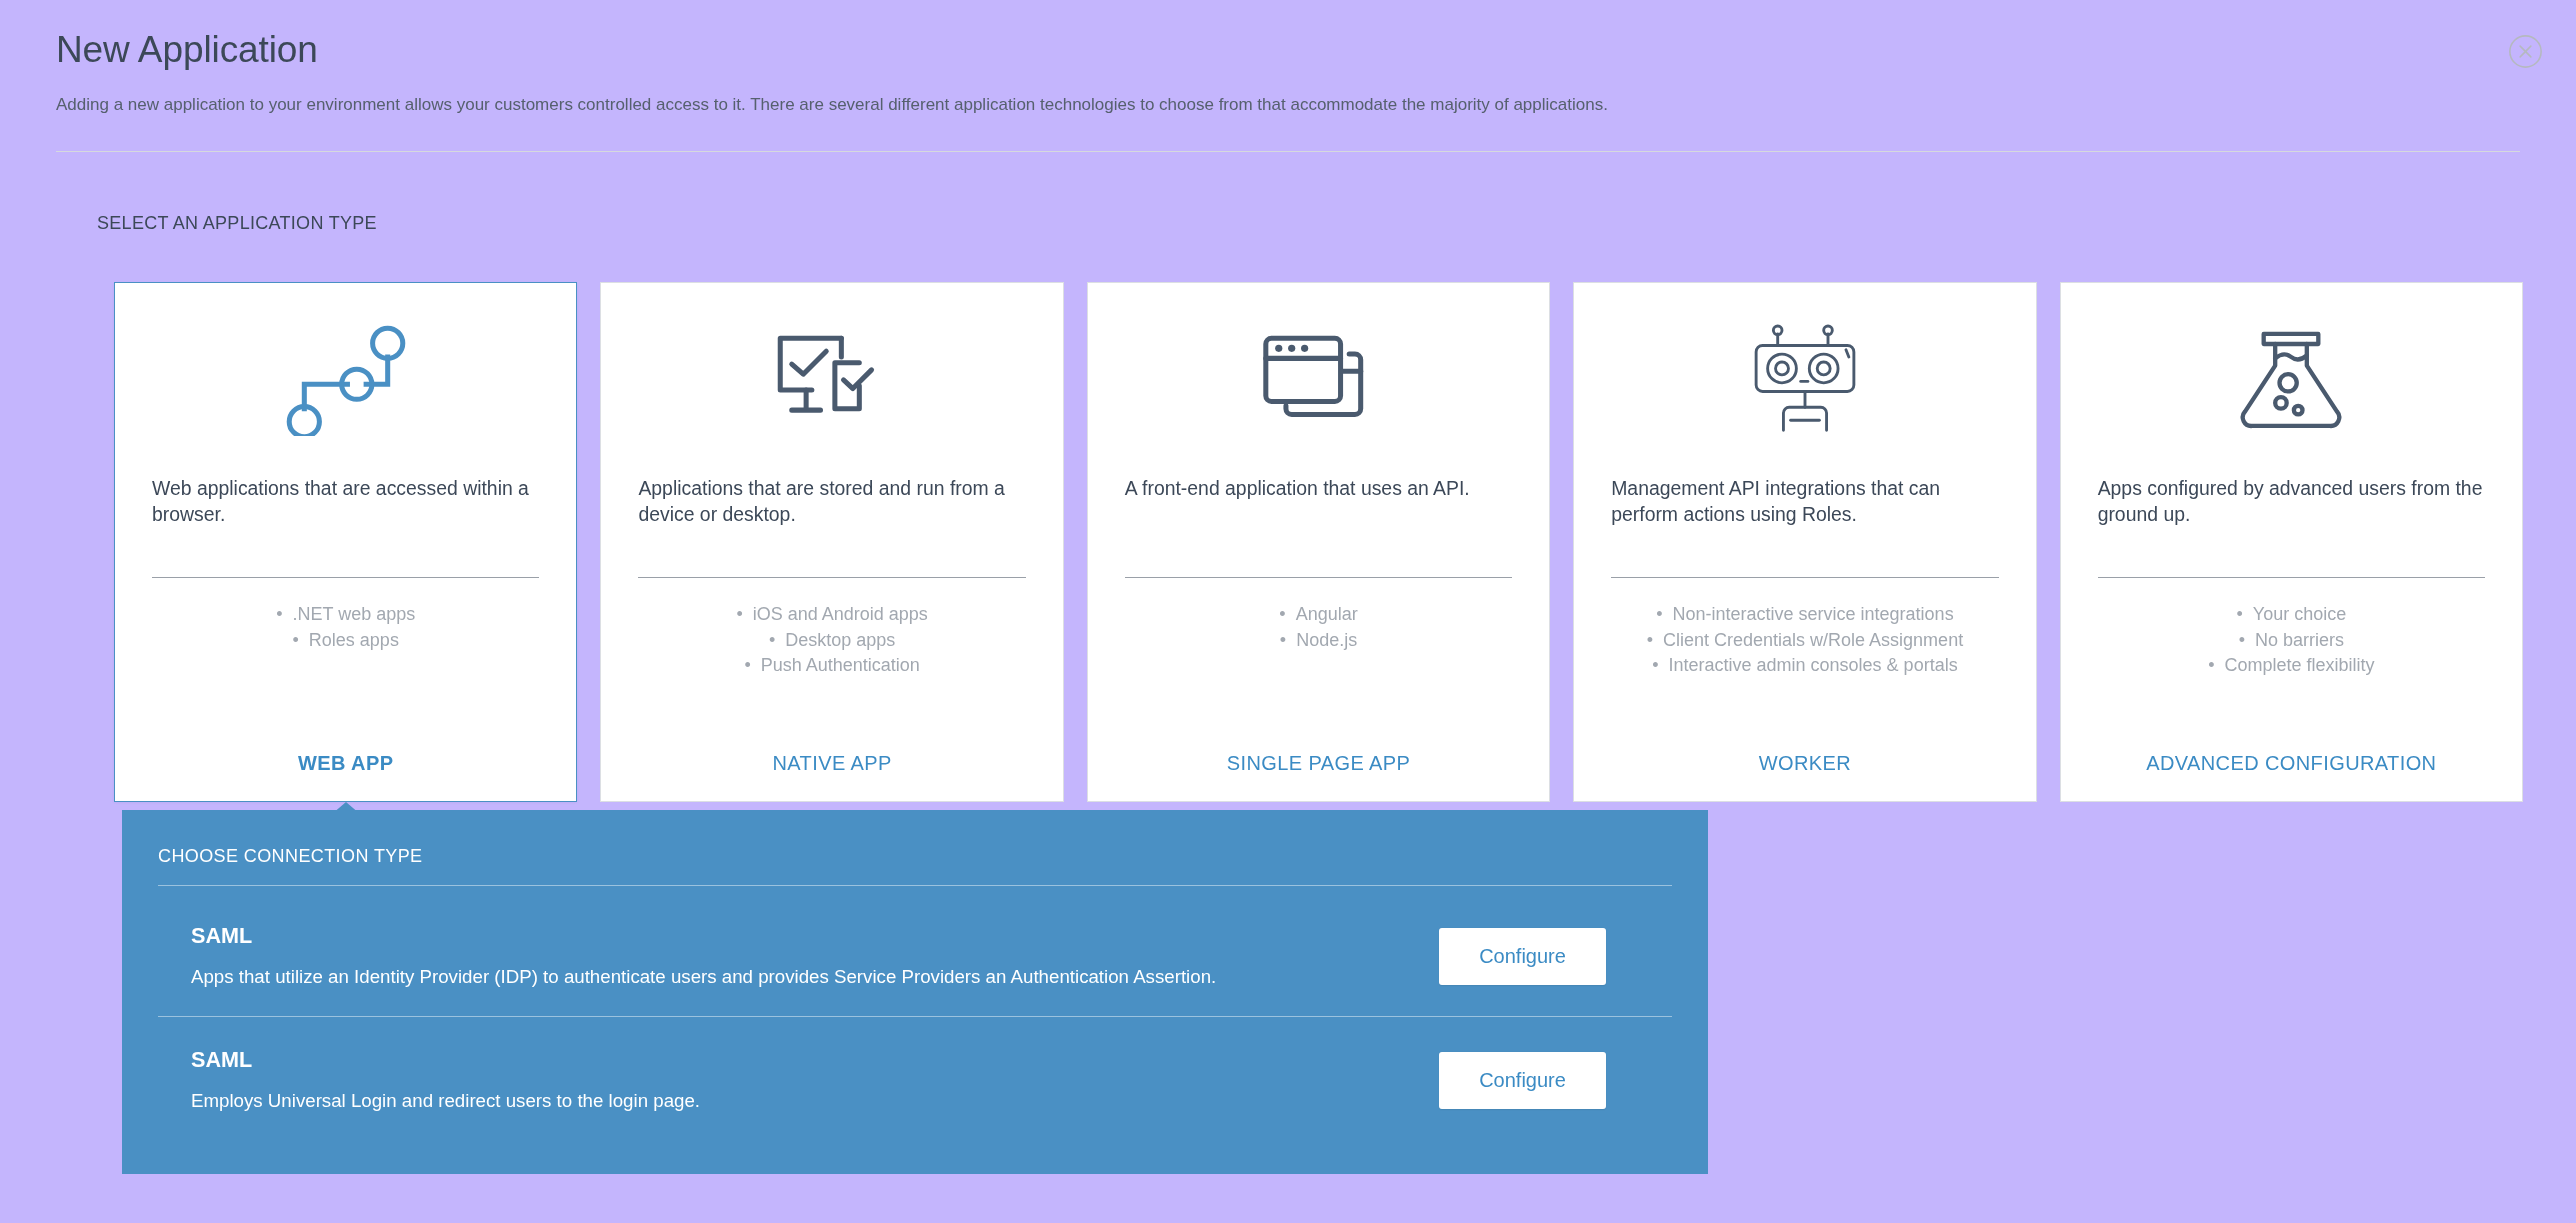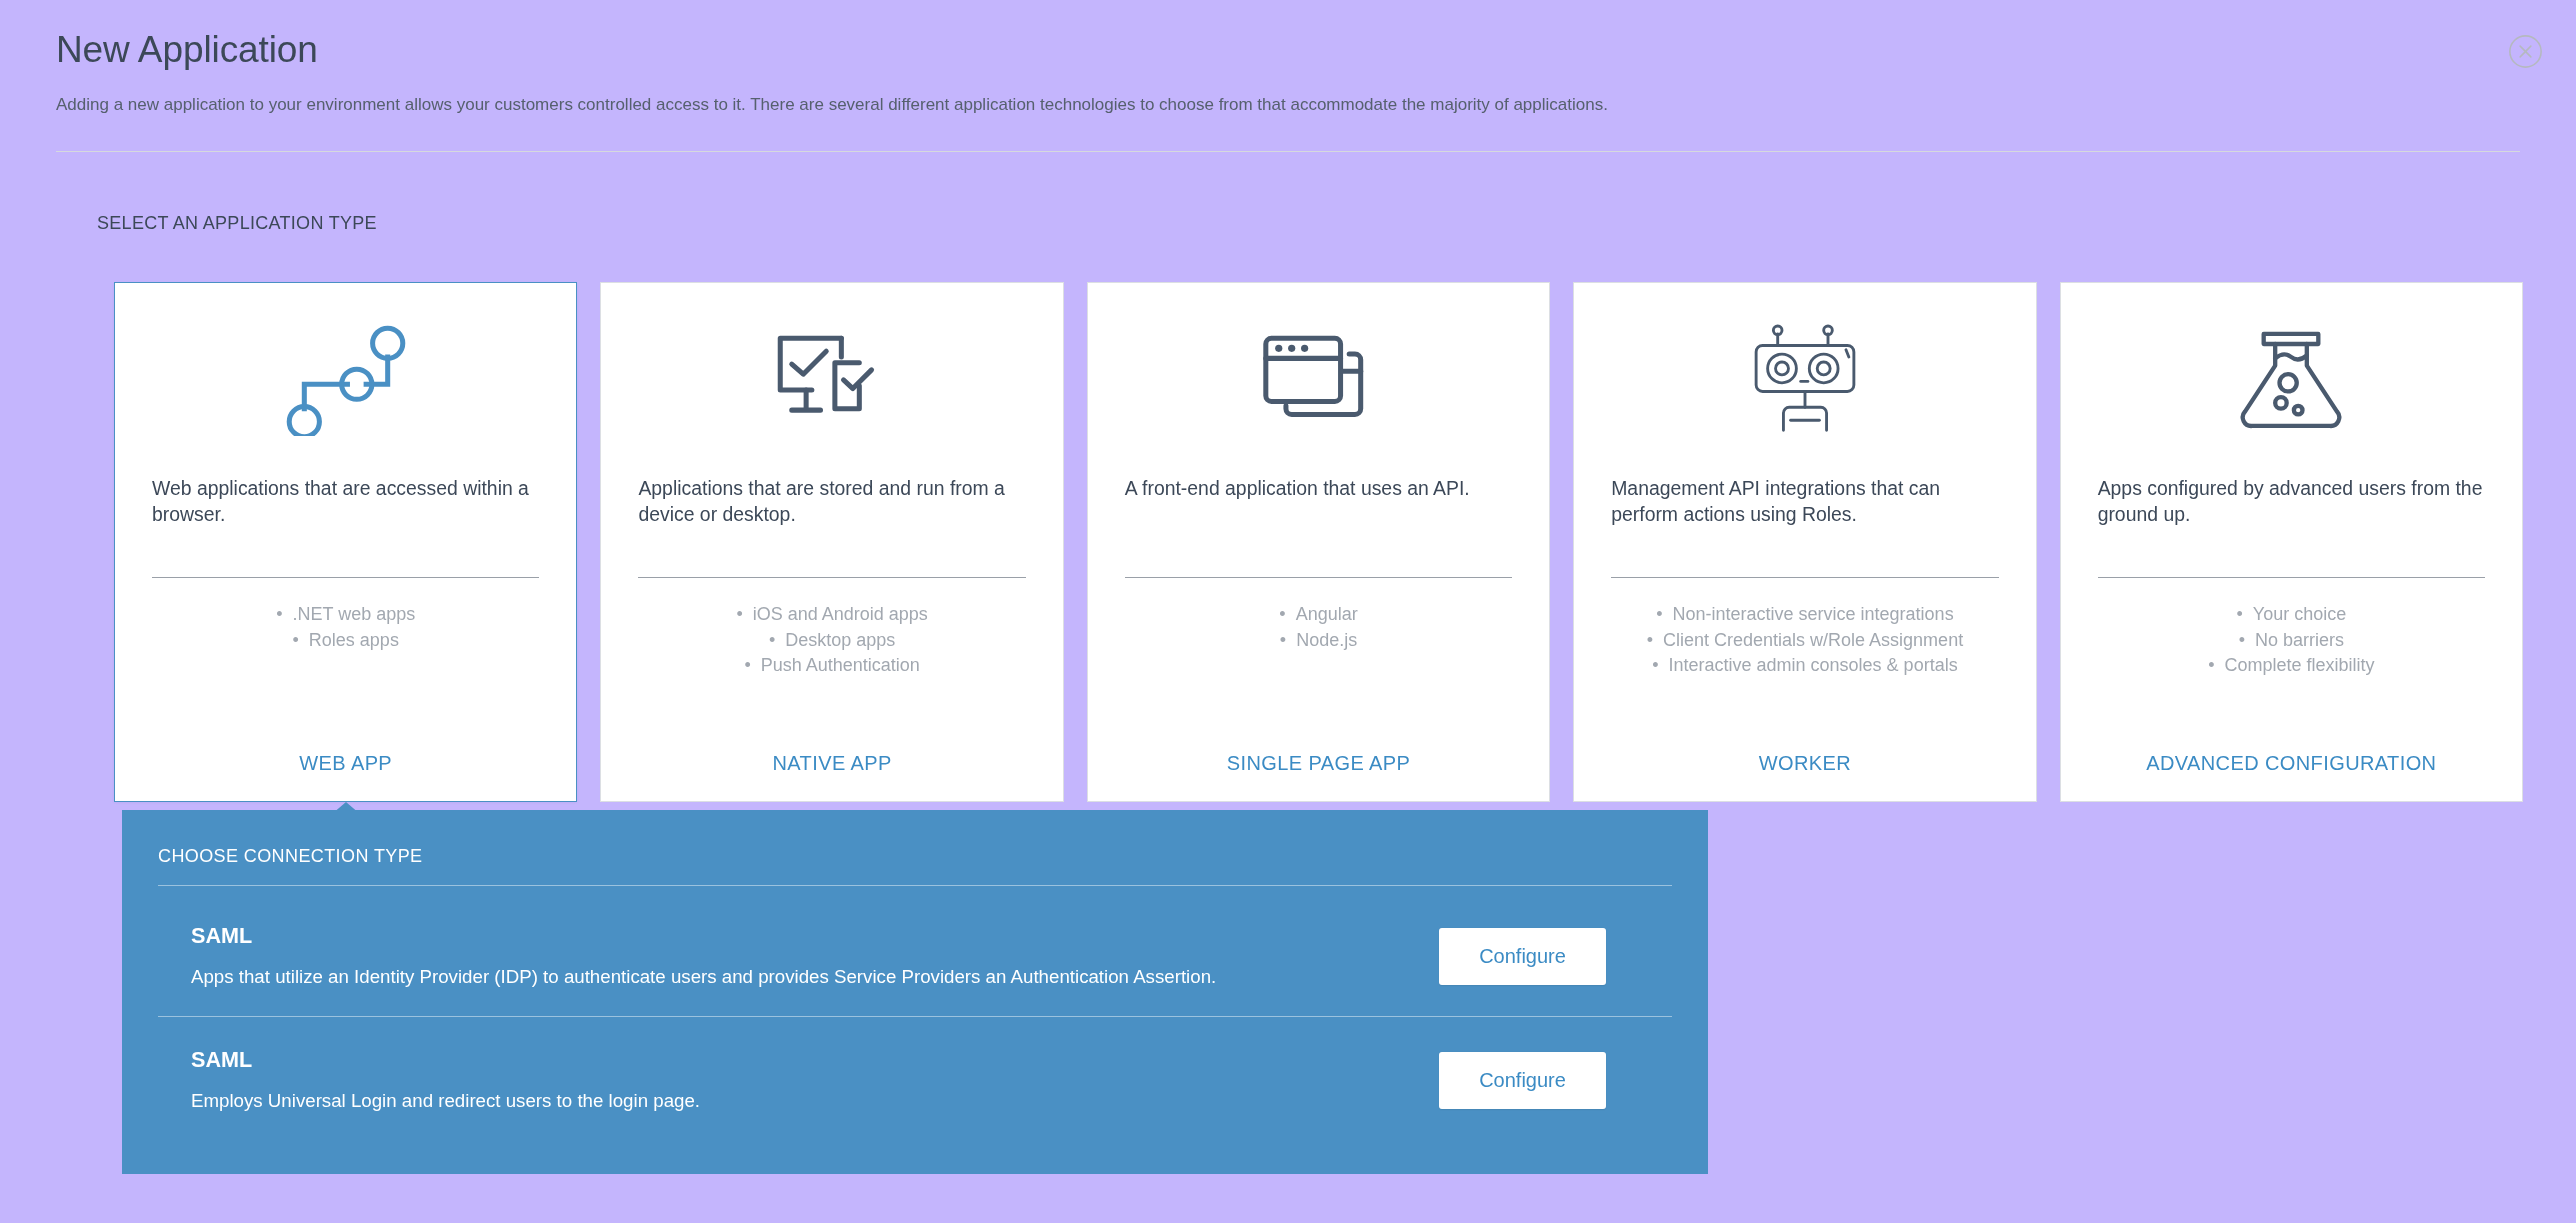--- a/index.html
+++ b/index.html
@@ -136,21 +136,21 @@
     text-align: center;
     color: #3b8bc4;
     font-size: 20px;
     letter-spacing: 0.4px;
     font-weight: 400;
     padding-bottom: 26px;
     padding-top: 13px;
     white-space: nowrap;
   }
 
-  .card.selected .card-type { font-weight: 400; }
+  .card.selected .card-type { font-weight: 700; }
 
   
   .card-arrow {
     position: absolute;
     bottom: -18.7px;
     left: 50%;
     transform: translateX(-50%);
     width: 0; height: 0;
     border-left: 21.6px solid transparent;
     border-right: 21.6px solid transparent;

